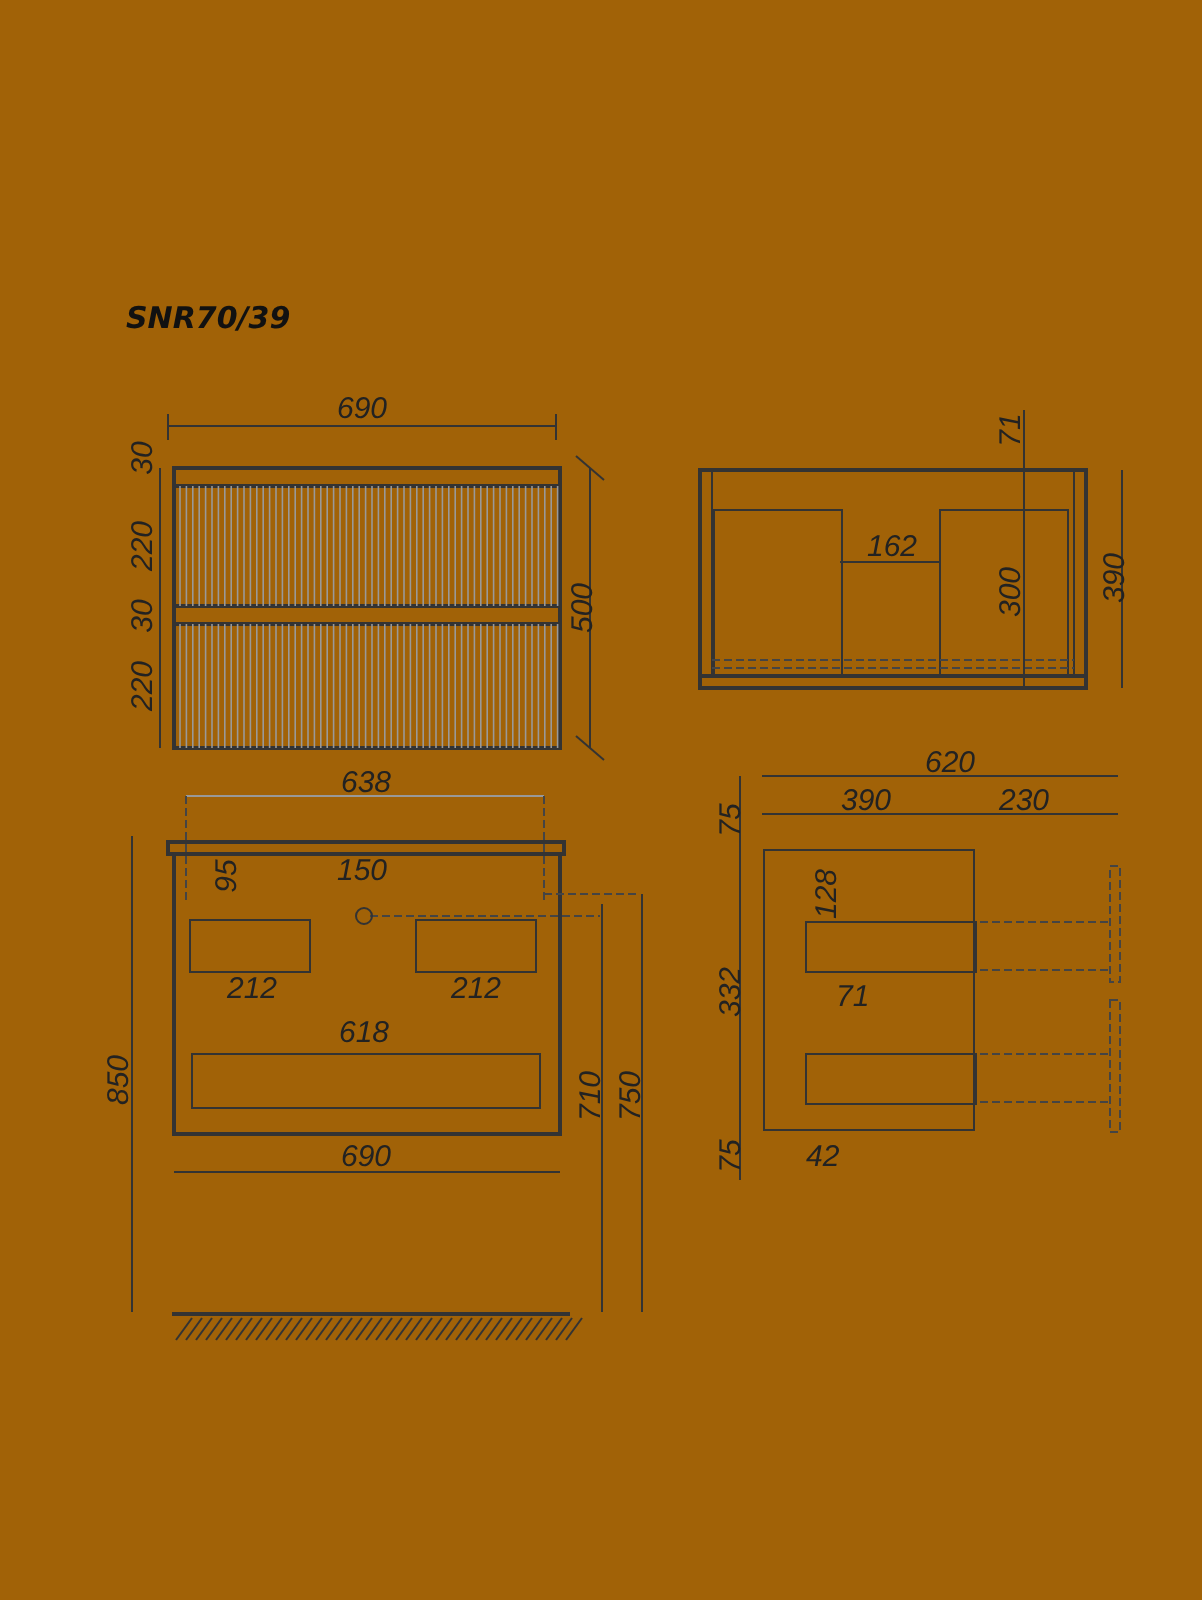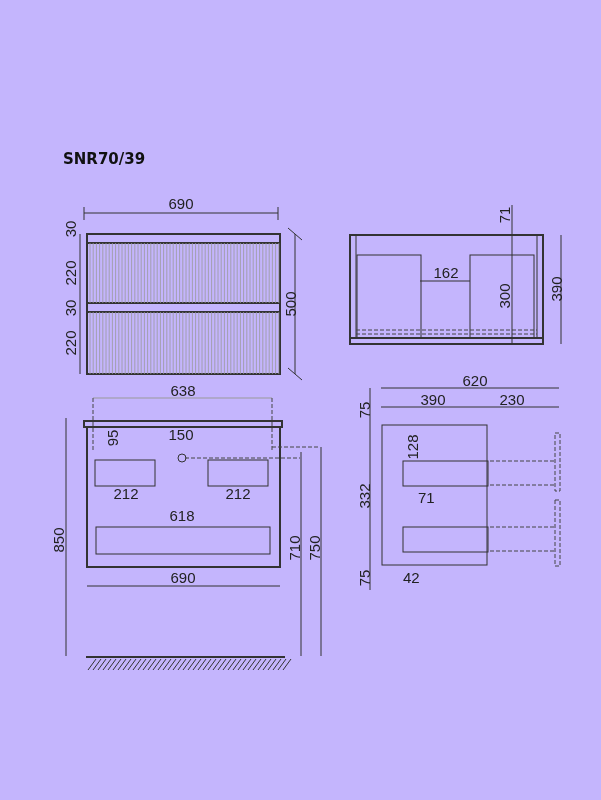--- a/index.html
+++ b/index.html
@@ -1,16 +1,16 @@
 <!DOCTYPE html>
 <html><head>
 <meta charset="utf-8">
 <style>
   html,body{margin:0;padding:0;background:#fff;}
-  #canvas{position:relative;width:601px;height:800px;background:#c4b5fd;overflow:hidden;}
+  #canvas{position:relative;width:601px;height:800px;background:#a16207;overflow:hidden;font-style:italic;}
   svg{position:absolute;left:0;top:0;}
   .title{position:absolute;left:63px;top:150px;font-family:"DejaVu Sans",sans-serif;font-weight:bold;font-size:15px;color:#111;}
   text{font-family:"Liberation Sans",sans-serif;font-size:15px;fill:#222;}
   .ln{stroke:#333;stroke-width:1;fill:none;}
   .thk{stroke:#333;stroke-width:2;fill:none;}
   .dsh{stroke:#444;stroke-width:1;stroke-dasharray:4 2;fill:none;}
   .gry{stroke:#999;stroke-width:1;fill:none;}
 </style>
 </head>
 <body>

